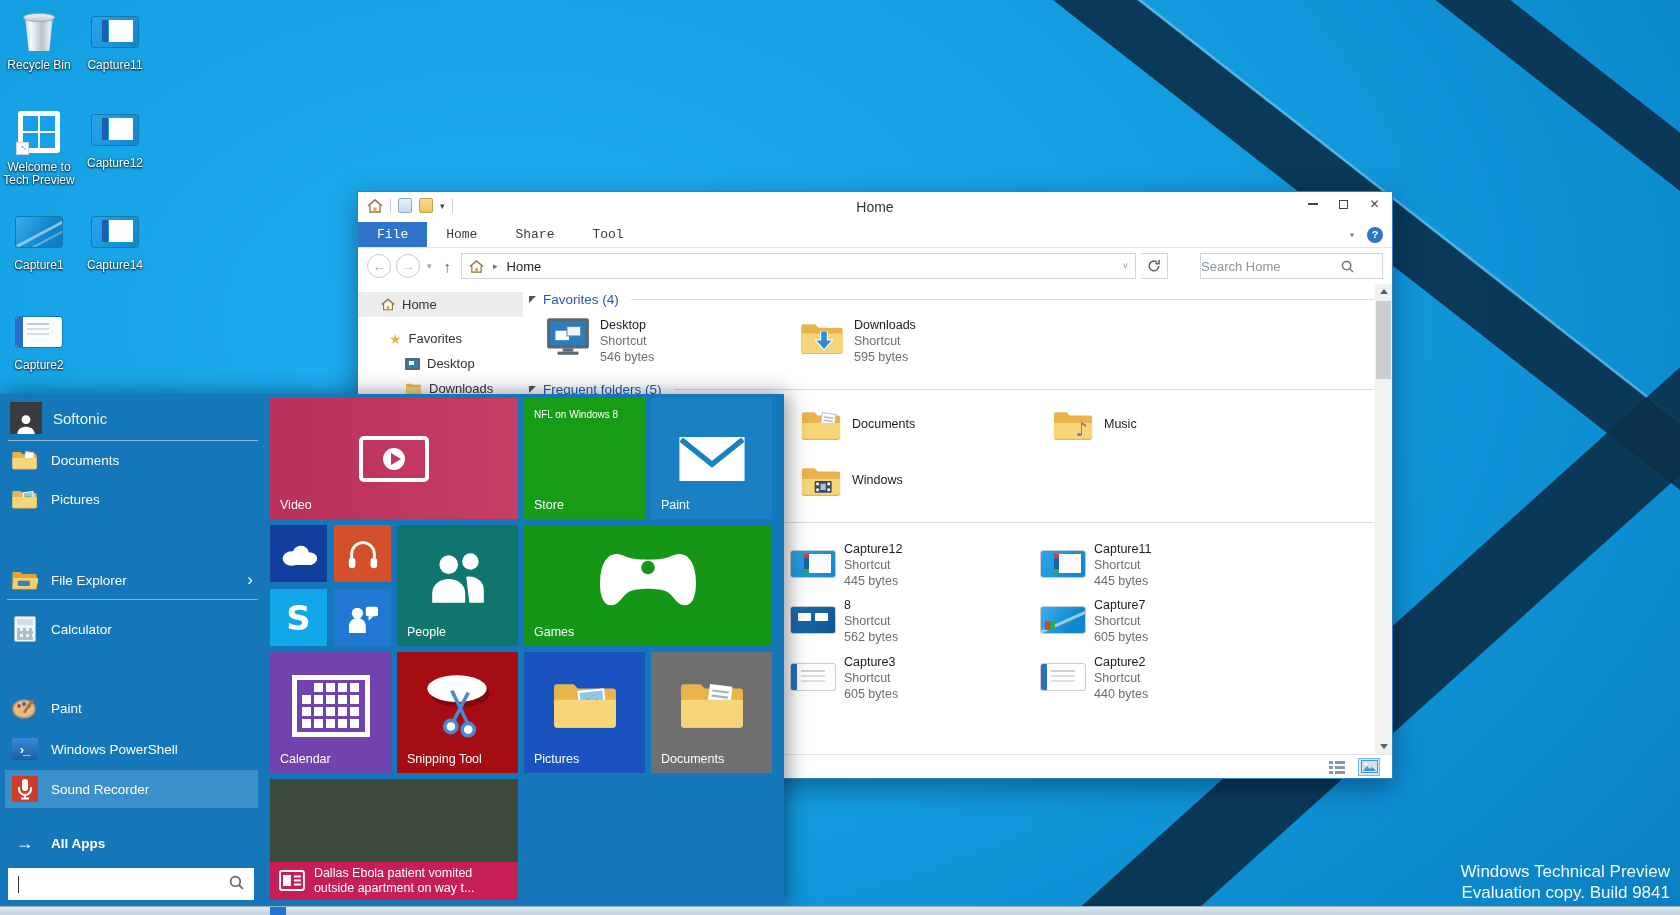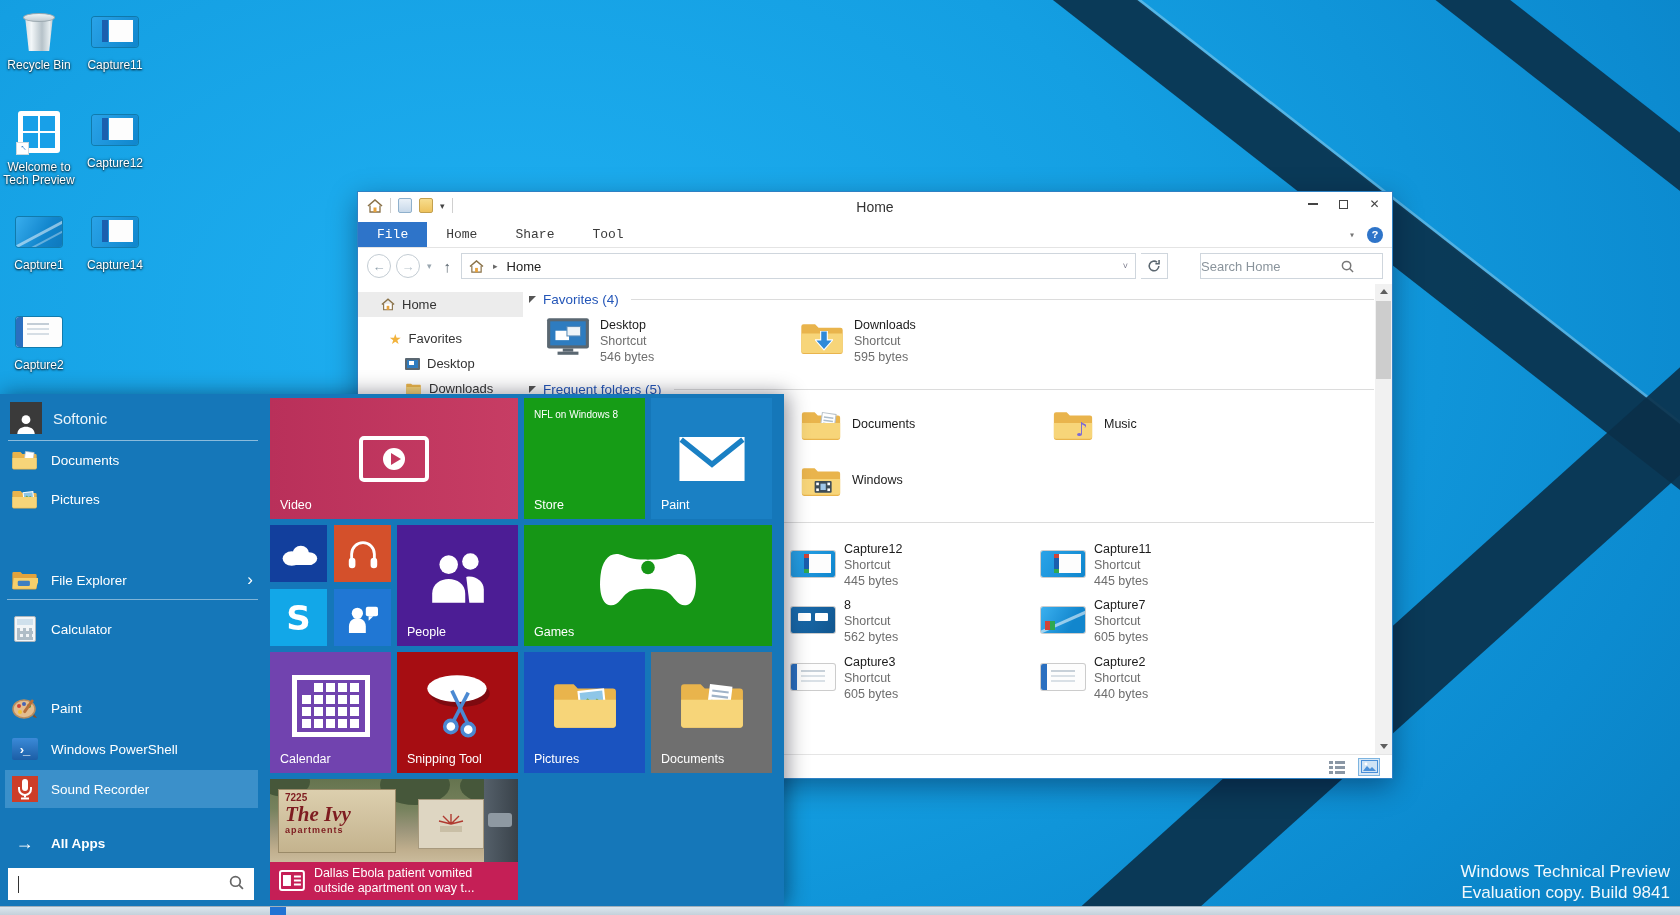--- a/index.html
+++ b/index.html
@@ -669,21 +669,21 @@
         <svg width="34" height="30" viewBox="0 0 36 32">
             <g fill="#fff">
               <circle cx="12" cy="11" r="6"></circle>
               <path d="M3 32 v-7 c0-6 5-9 9-9 s9 3 9 9 v7 z"></path>
               <rect x="21" y="4" width="13" height="10" rx="2"></rect>
               <path d="M24 14 v5 l5 -5 z"></path>
             </g>
           </svg>
       </span>
     </div>
-    <div class="tile" style="left:397px;top:131px;width:121px;height:121px;background:#4c1d95">
+    <div class="tile" style="left:397px;top:131px;width:121px;height:121px;background:#0f766e">
       <span class="tcenter" style="bottom:18px">
         <svg width="64" height="52" viewBox="0 0 62 50">
             <g fill="#fff">
               <circle cx="22" cy="13" r="9"></circle>
               <path d="M6 50 V41 C6 32 14 27 22 27 C30 27 38 32 38 41 V50 Z"></path>
               <circle cx="43" cy="10" r="8"></circle>
               <path d="M39 25 C47 23 56 29 56 37 V50 H42 Z"></path>
             </g>
           </svg>
       </span>
@@ -765,39 +765,20 @@
               <rect x="28" y="6" width="22" height="28" fill="#fff"></rect>
               <path d="M31 12 h16 M31 17 h16 M31 22 h16 M31 27 h10" stroke="#9fb3c8" stroke-width="2"></path>
             </g>
             <path d="M2 20 h60 v24 q0 3-3 3 H5 q-3 0-3-3 Z" fill="#f7d579"></path>
           </svg>
       </span>
       <span class="tlabel">Documents</span>
     </div>
 
     <div class="tile" style="left:270px;top:385px;width:248px;height:121px;background:#3c4a3a">
-      <div class="news-photo">
-        <span class="treeblob" style="left:110px;top:-14px;width:70px;height:40px"></span>
-        <span class="treeblob" style="left:190px;top:-10px;width:60px;height:34px"></span>
-        <span class="treeblob" style="left:-10px;top:-12px;width:50px;height:30px"></span>
-        <div class="news-sign1">
-          <span class="s-num">7225</span>
-          <span class="s-name">The Ivy</span>
-          <span class="s-sub">apartments</span>
-        </div>
-        <div class="news-sign2">
-          <svg width="34" height="24" viewBox="0 0 34 24">
-              <g stroke="#b03a30" stroke-width="1.4" fill="none">
-                <path d="M17 12 L17 2 M17 12 L9 4 M17 12 L25 4 M17 12 L5 9 M17 12 L29 9"></path>
-              </g>
-              <rect x="6" y="14" width="22" height="6" fill="#c9bfa6"></rect>
-            </svg>
-        </div>
-        <div class="news-gate"></div>
-      </div>
       <div class="news-banner">
         <svg width="26" height="22" viewBox="0 0 26 22">
             <rect x="1" y="1" width="24" height="19" rx="2" fill="none" stroke="#fff" stroke-width="2"></rect>
             <rect x="4" y="5" width="8" height="11" fill="#fff"></rect>
             <path d="M15 6.5 h7 M15 10.5 h7 M15 14.5 h7" stroke="#fff" stroke-width="2"></path>
           </svg>
         <div class="news-text">Dallas Ebola patient vomited outside apartment on way t...</div>
       </div>
     </div>
   </div>

